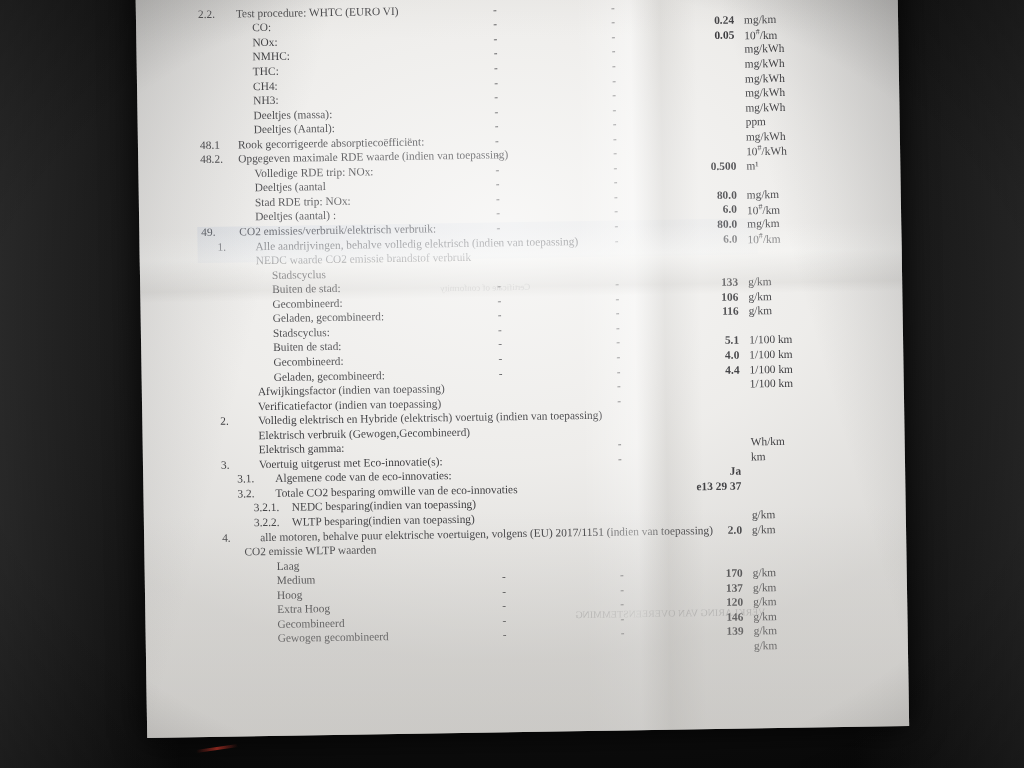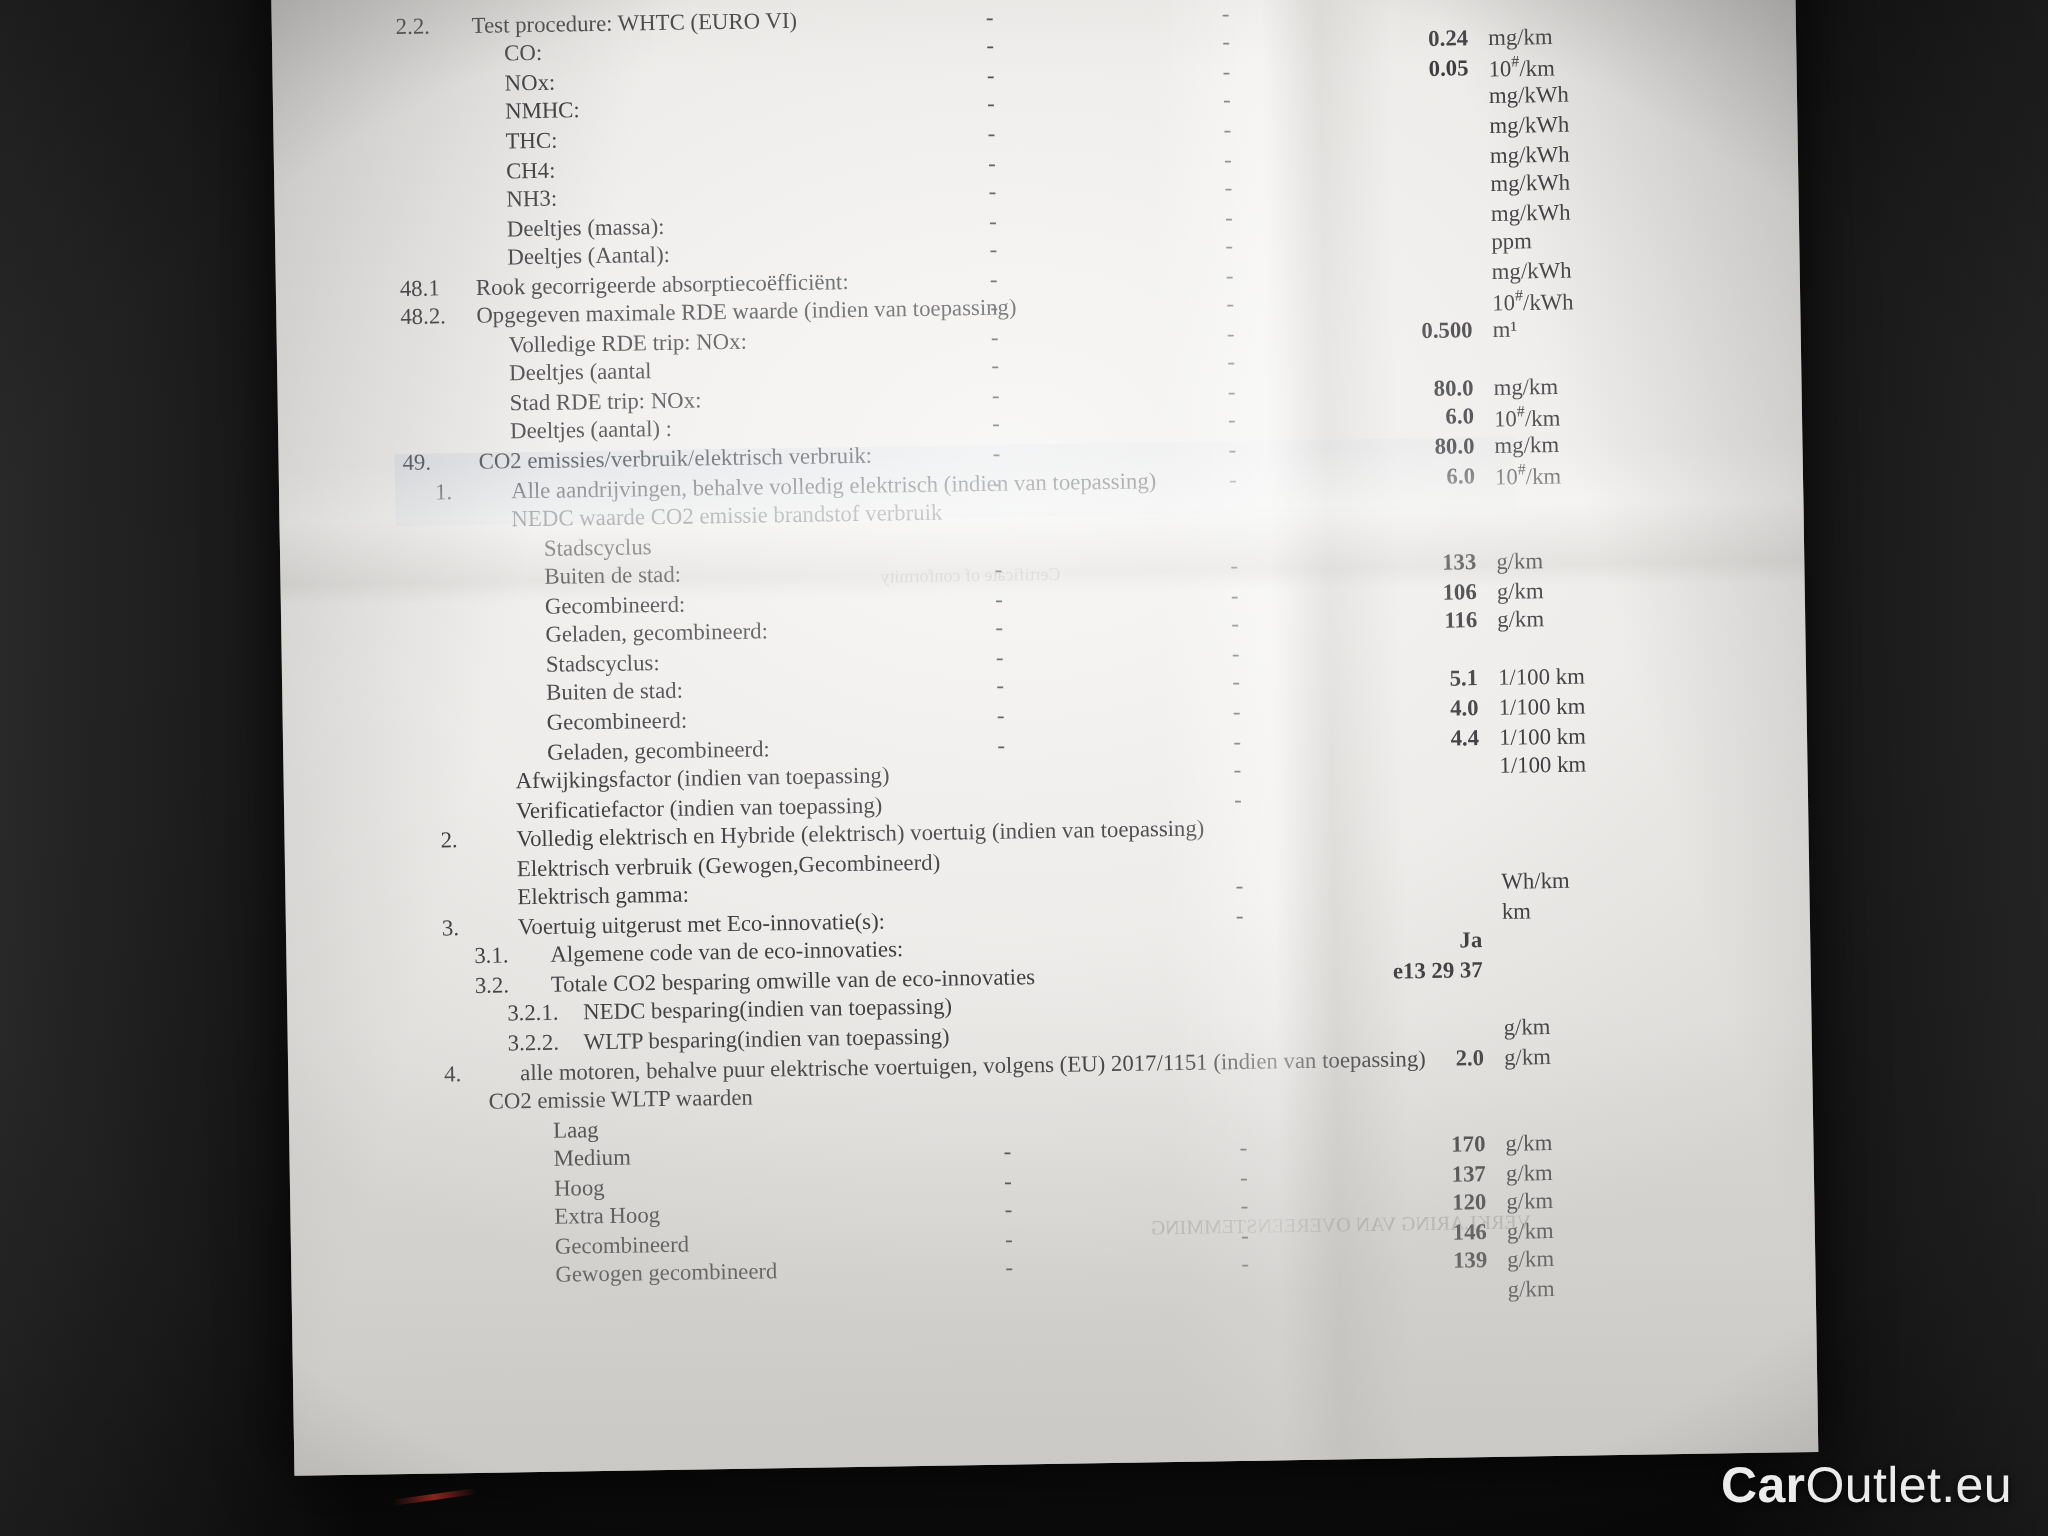--- a/index.html
+++ b/index.html
@@ -413,14 +413,13 @@
     <div class="ghost" style="left:430px; top:668px;">VERKLARING VAN OVEREENSTEMMING</div>
     <div class="ghost2" style="left:300px; top:340px;">Certificate of conformity</div>
     <div class="crease"></div>
     <div class="crease2"></div>
     <div class="paper-shade"></div>
   </div>
 
   <div class="red-thread"></div>
   <div class="vignette"></div>
 
-  <div class="watermark"><b>Car</b><span>Outlet.eu</span></div>
 </div>
 
 </body></html>

